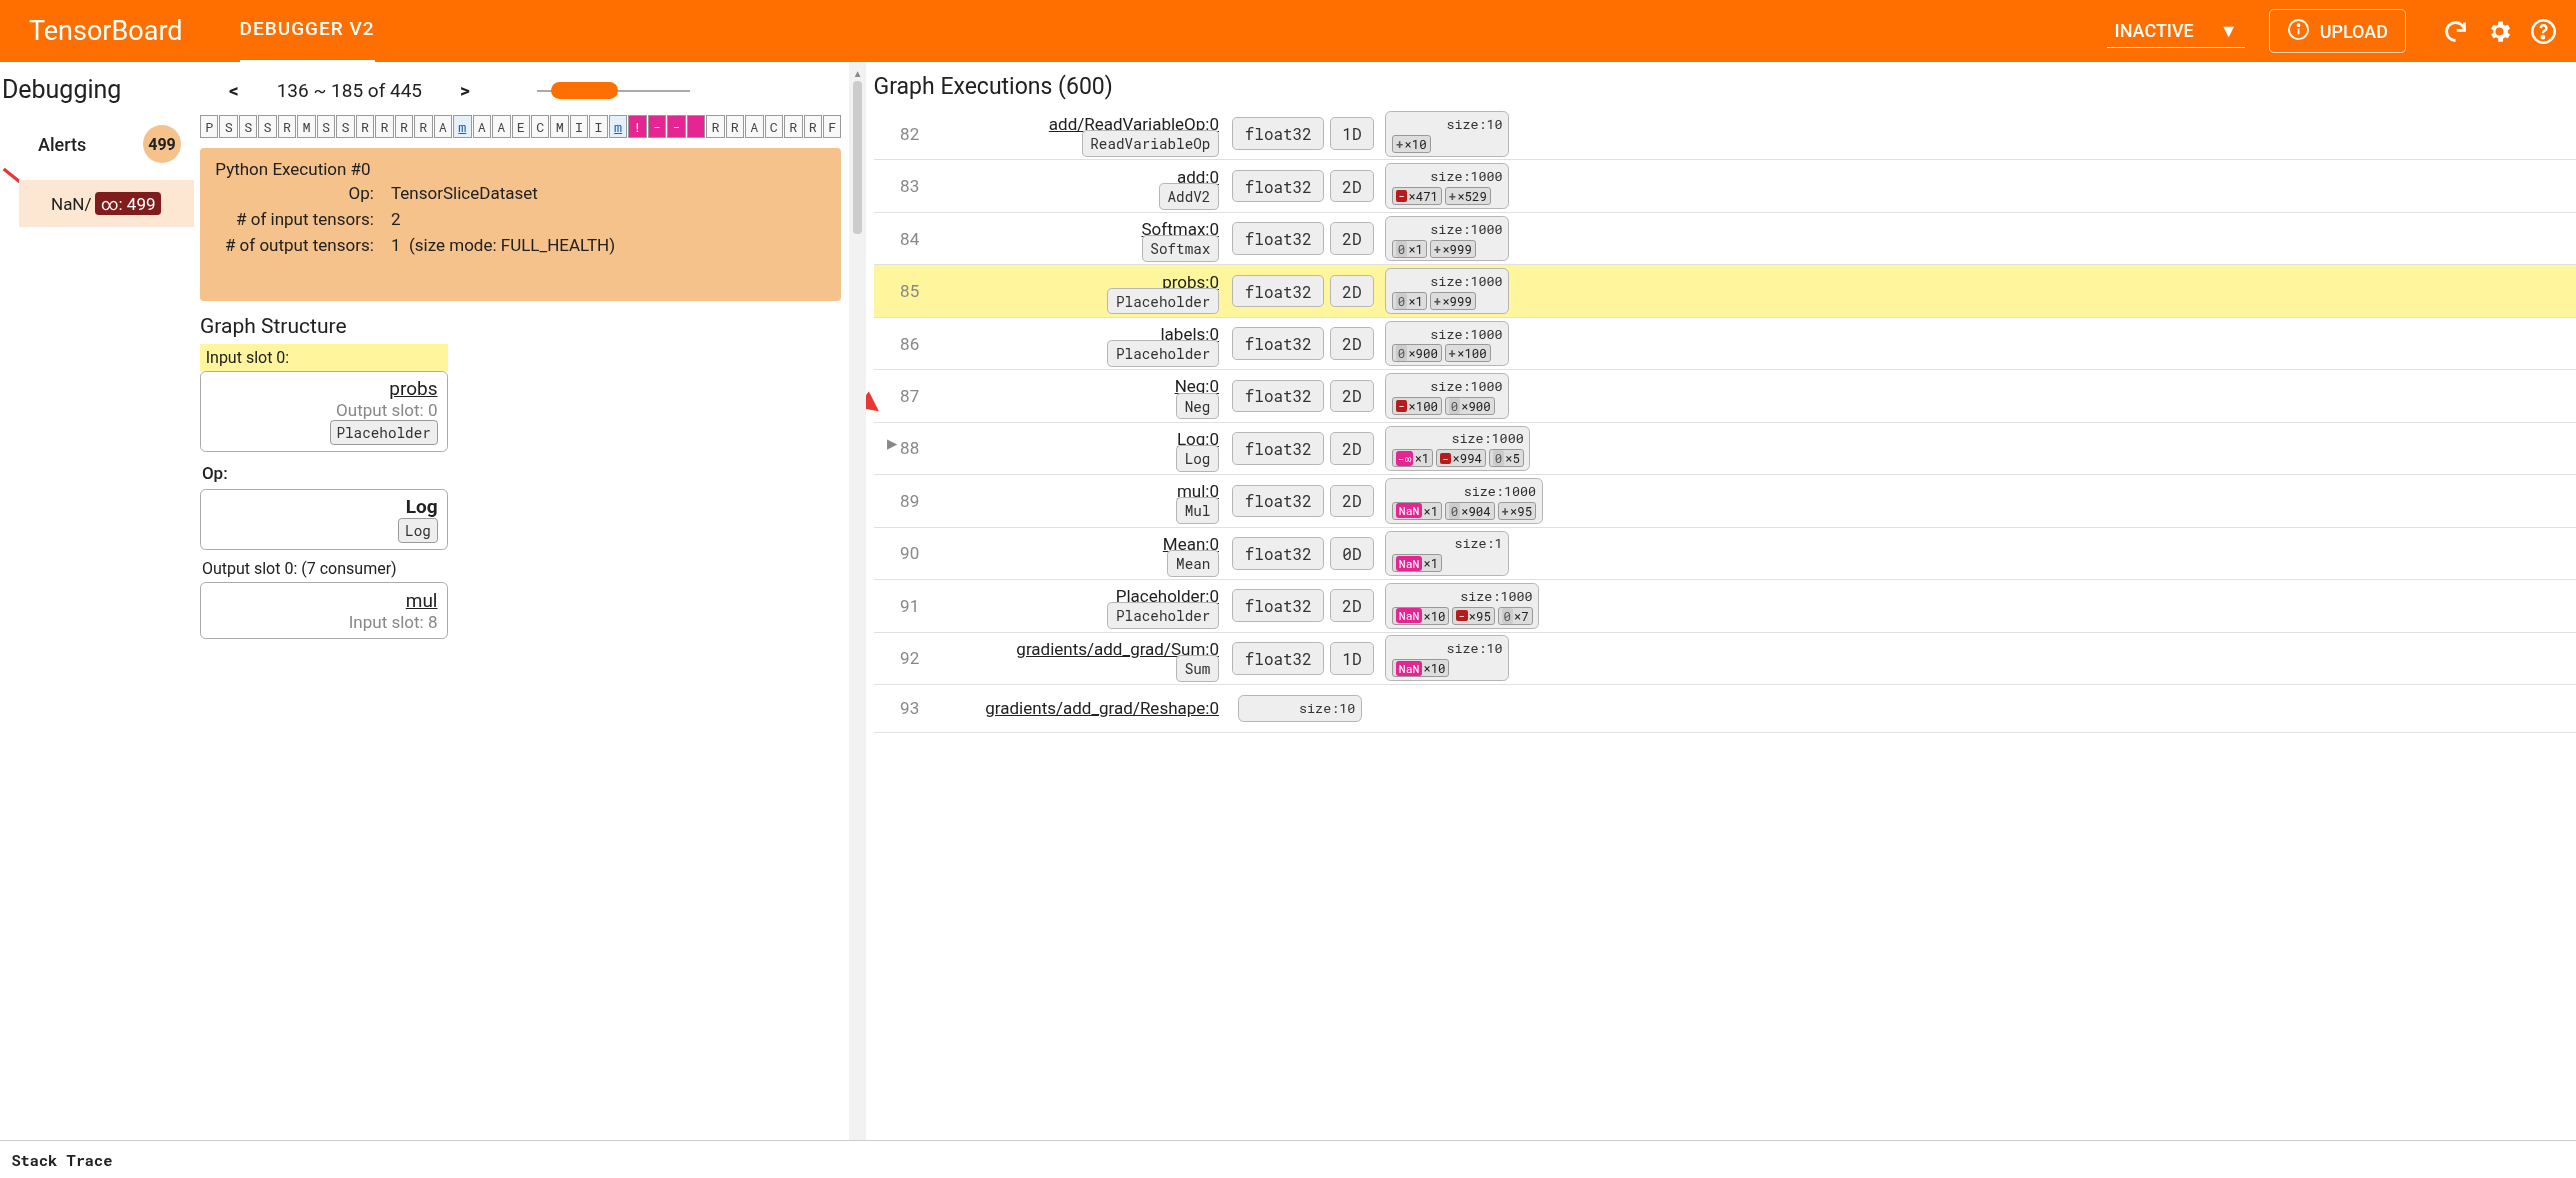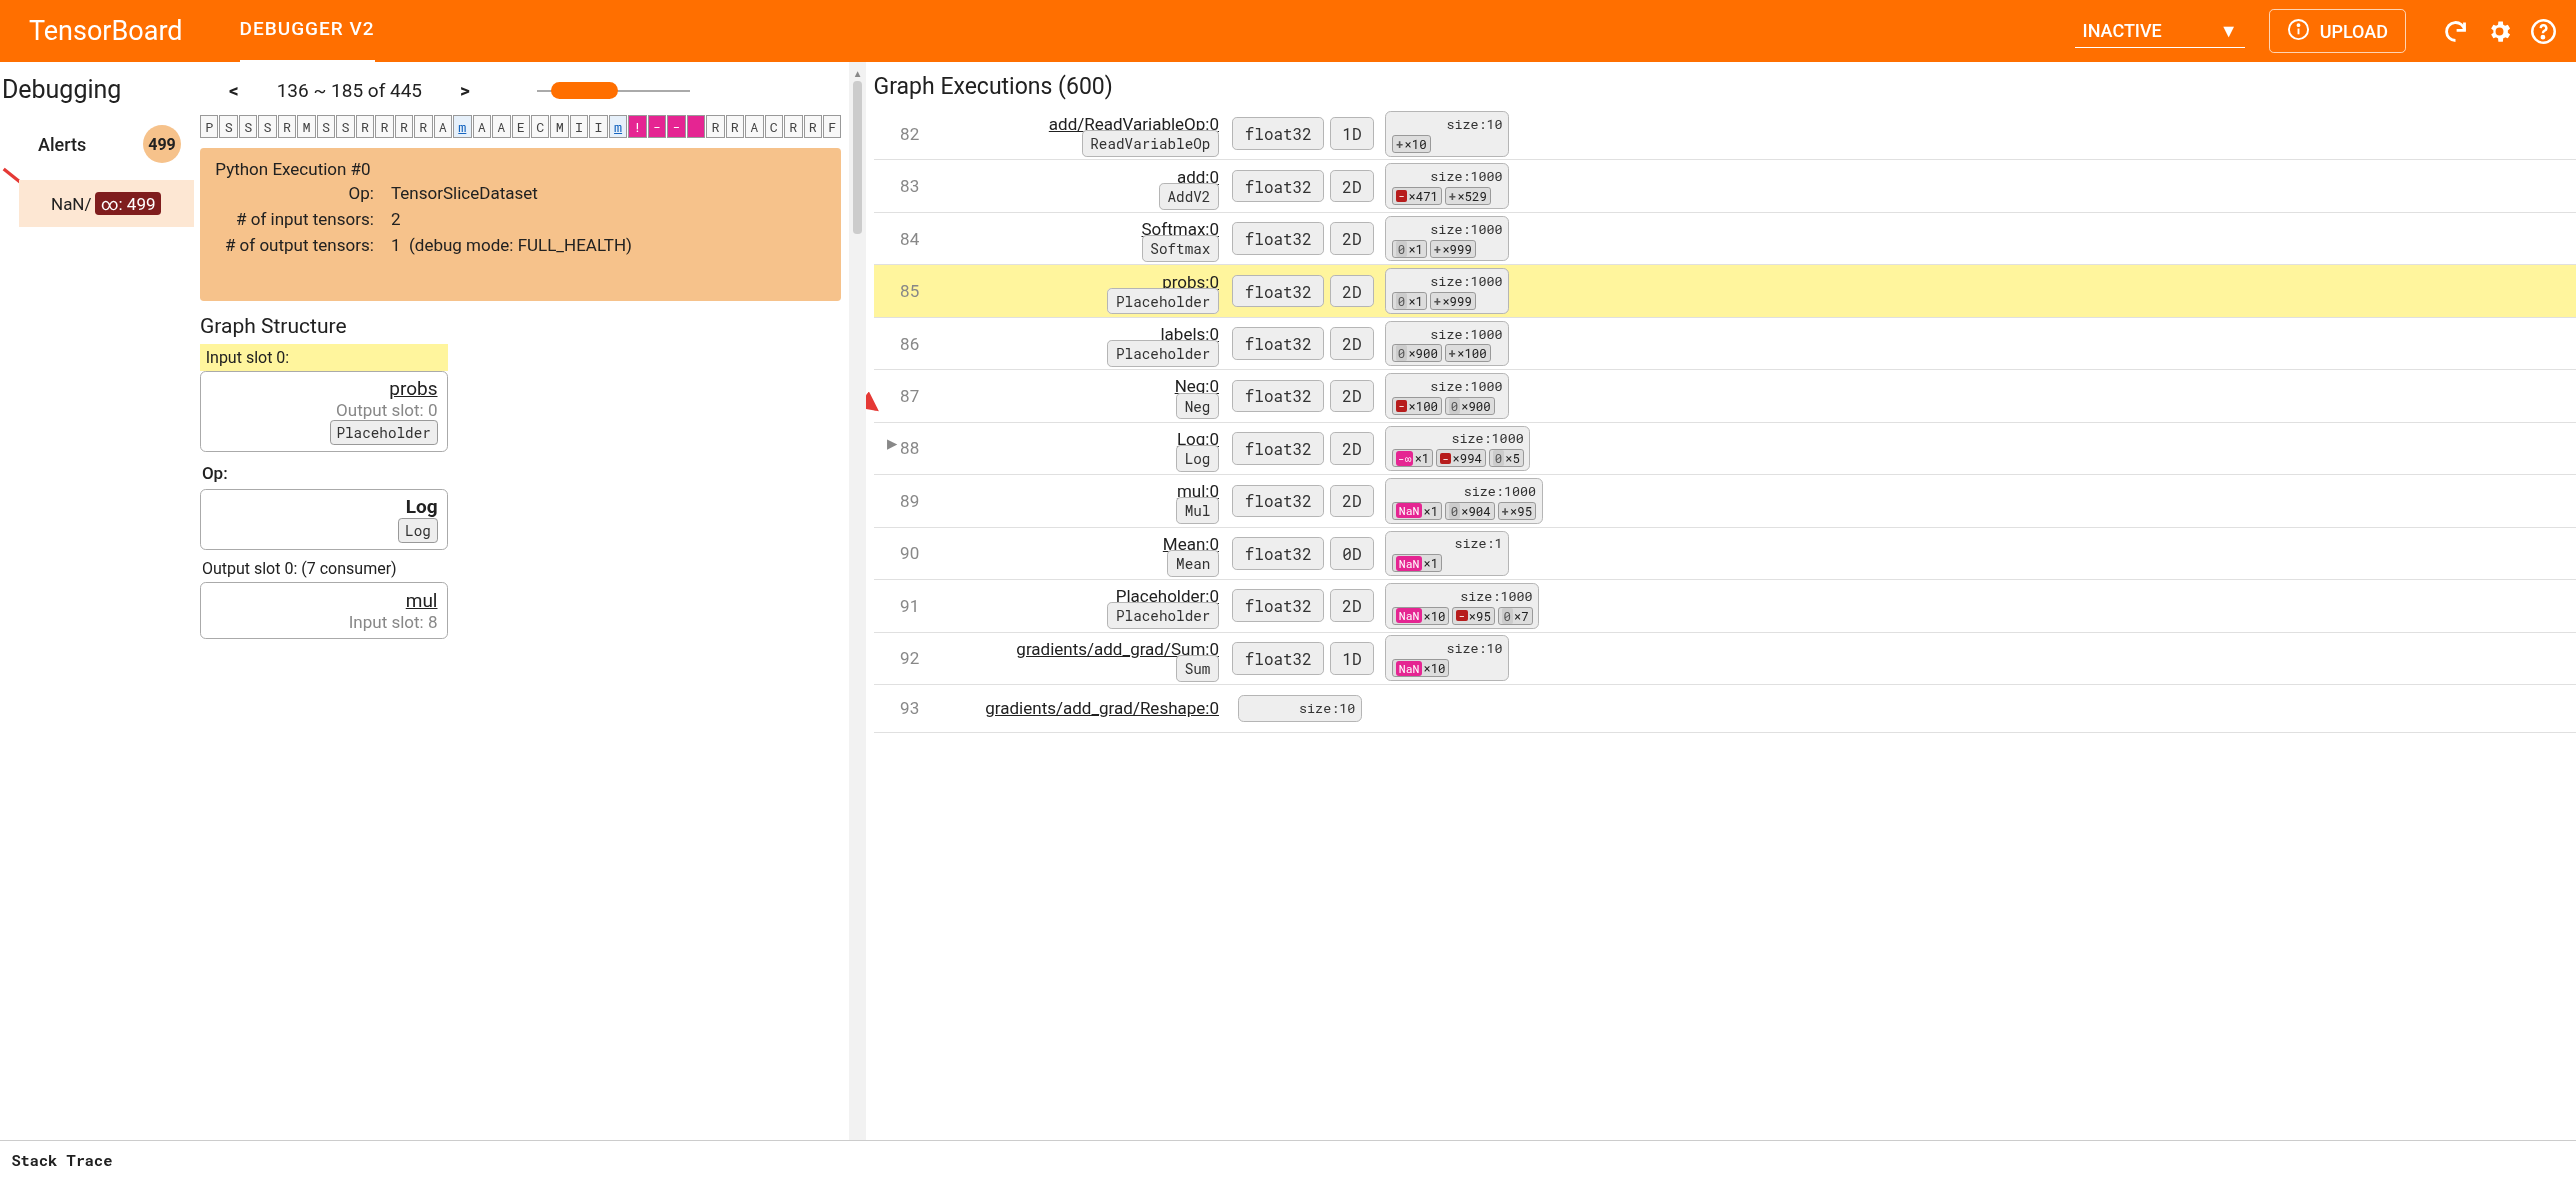--- a/index.html
+++ b/index.html
@@ -1,21 +1,21 @@
 <!DOCTYPE html>
 <html><head>
 <meta charset="utf-8">
 <style>
 * { box-sizing: border-box; margin: 0; padding: 0; }
 body { font-family: Roboto, Arial, sans-serif; background: #fff; color: #212121; overflow: hidden; }
 .header { background: #FF6F00; color: #fff; display: flex; align-items: center; height: 62px; padding: 0 19px 0 29px; }
 .brand { font-size: 27px; font-weight: 400; margin-right: 57px; }
 .tab { font-size: 19px; font-weight: 500; letter-spacing: 1px; height: 62px; display: flex; align-items: center; border-bottom: 2.9px solid #fff; padding-bottom: 2.9px; }
 .spacer { flex: 1; }
-.mode-select { display: flex; align-items: center; gap: 58px; border-bottom: 1.9px solid #fff; padding: 5.7px 7.6px; margin-right: 24px; font-size: 18px; font-weight: 500; }
+.mode-select { display: flex; align-items: center; gap: 26px; border-bottom: 1.9px solid #fff; padding: 5.7px 7.6px; margin-right: 24px; font-size: 18px; font-weight: 500; }
 .upload-btn { display: flex; align-items: center; gap: 9.5px; border: 1px solid rgba(255,255,255,0.7); border-radius: 4.8px; padding: 7.6px 17px; font-size: 18px; font-weight: 500; margin-right: 19px; }
 .hdr-icon { width: 27px; height: 27px; margin-left: 17px; cursor: pointer; }
 .hdr-icon svg { width: 100%; height: 100%; }
 .main { display: flex; height: calc(100vh - 62px - 38px); }
 .sidebar { width: 200px; padding: 13.4px 0 0 0; }
 .sidebar h2 { font-size: 25px; font-weight: 400; padding: 0 0 17px 1.9px; }
 .alerts-row { display: flex; align-items: center; padding: 3.8px 19px 11.4px 38px; }
 .alerts-lbl { font-size: 18px; font-weight: 500; }
 .alert-badge { margin-left: auto; background: #F6C28B; border-radius: 50%; font-weight: 700; font-size: 16px; width: 38px; height: 38px; display: flex; align-items: center; justify-content: center; }
 .alert-item { background: #FDE7D3; margin: 5.7px 5.7px 0 19px; padding: 11.4px 9.5px 11.4px 32px; display: flex; align-items: center; font-size: 17px; position: relative; }
@@ -183,21 +183,21 @@
             <tr>
               <td class="lbl">Op:</td>
               <td>TensorSliceDataset</td>
             </tr>
         <tr>
               <td class="lbl"># of input tensors:</td>
               <td>2</td>
             </tr>
         <tr>
               <td class="lbl"># of output tensors:</td>
-              <td><span>1</span>&nbsp;&nbsp;<span>(debug mode: FULL_HEALTH)</span></td>
+              <td><span>1</span>&nbsp;&nbsp;<span>(size mode: FULL_HEALTH)</span></td>
             </tr>
       </tbody>
         </table>
     </div>
 
     <div class="section-title">Graph Structure</div>
     <div class="slotlabel">Input slot 0:</div>
     <div class="node-box">
       <div class="name">probs</div>
       <div class="sub">Output slot: 0</div>

